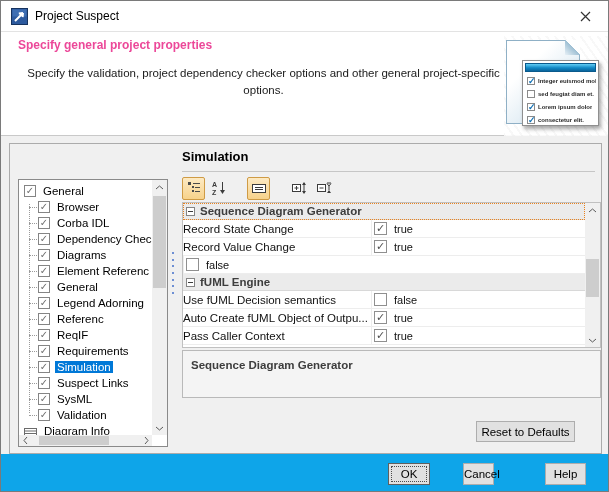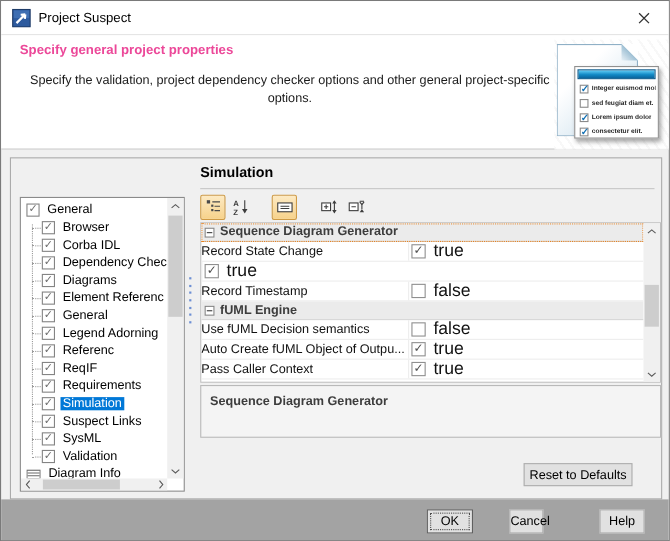--- a/index.html
+++ b/index.html
@@ -90,31 +90,31 @@
   .orow.group { height:17px; background:#ebebeb; border-bottom:1px solid #d8d8d8; }
   .orow.group.focus { outline:1px dotted #e8821e; outline-offset:-1px; }
   .minus { position:relative; width:9px; height:9px; flex:none; margin:0 5px 0 3px; border:1px solid #848484; background:#fff; }
   .minus::after { content:''; position:absolute; left:1px; top:3px; width:5px; height:1px; background:#3c3c3c; }
   .glb { font-size:11.5px; font-weight:bold; color:#3d3d3d; }
   .orow.prop { height:18px; border-bottom:1px solid #ededed; }
   .pname { width:188px; flex:none; font-size:11.5px; color:#111; white-space:nowrap; overflow:hidden; }
   .pval { flex:1; display:flex; align-items:center; border-left:1px solid #ededed; height:100%; padding-left:2px; }
   .pcb { width:13px; height:13px; flex:none; border:1px solid #8f8f8f; background:#fff; color:#4f4f4f;
      font-size:11px; line-height:11px; text-align:center; }
-  .ptxt { font-size:16px; color:#111; margin-left:7px; }
+  .ptxt { font-size:11px; color:#111; margin-left:7px; }
 
   
   .desc-panel { position:absolute; left:172px; top:206px; width:419px; height:48px; border:1px solid #b9b9b9; background:#f4f4f4; padding:4px 8px; }
   .desc-panel b { font-size:11.5px; color:#3d3d3d; }
 
   
   .btn { position:absolute; height:22px; background:#e1e1e1; border:1px solid #adadad; font-family:"Liberation Sans",sans-serif;
      font-size:11.5px; color:#000; text-align:center; line-height:20px; cursor:pointer; }
   .reset-btn { left:466px; top:277px; width:99px; height:21px; }
-  .footer { position:absolute; left:0; right:0; bottom:0; height:37px; background:#a3a3a3; }
+  .footer { position:absolute; left:0; right:0; bottom:0; height:37px; background:#0ea5e9; }
   .ok-btn { left:387px; top:9px; width:42px; border-color:#5f5f5f; outline:1px dotted #4c4c4c; outline-offset:-4px; }
   .cancel-btn { left:462px; top:9px; width:31px; }
   .help-btn { left:544px; top:9px; width:41px; }
 </style>
 </head>
 <body>
 
 <div class="dialog">
 
   <div class="titlebar">
@@ -327,27 +327,27 @@
             <span class="glb">Sequence Diagram Generator</span>
           </div>
           <div class="orow prop">
             <div class="pname">Record State Change</div>
             <div class="pval">
               <span class="pcb">✓</span>
               <span class="ptxt">true</span>
             </div>
           </div>
           <div class="orow prop">
+            <div class="pname">Record Value Change</div>
             <div class="pval">
               <span class="pcb">✓</span>
               <span class="ptxt">true</span>
             </div>
           </div>
           <div class="orow prop">
-            <div class="pname">Record Timestamp</div>
             <div class="pval">
               <span class="pcb"></span>
               <span class="ptxt">false</span>
             </div>
           </div>
           <div class="orow group">
             <span class="minus"></span>
             <span class="glb">fUML Engine</span>
           </div>
           <div class="orow prop">

